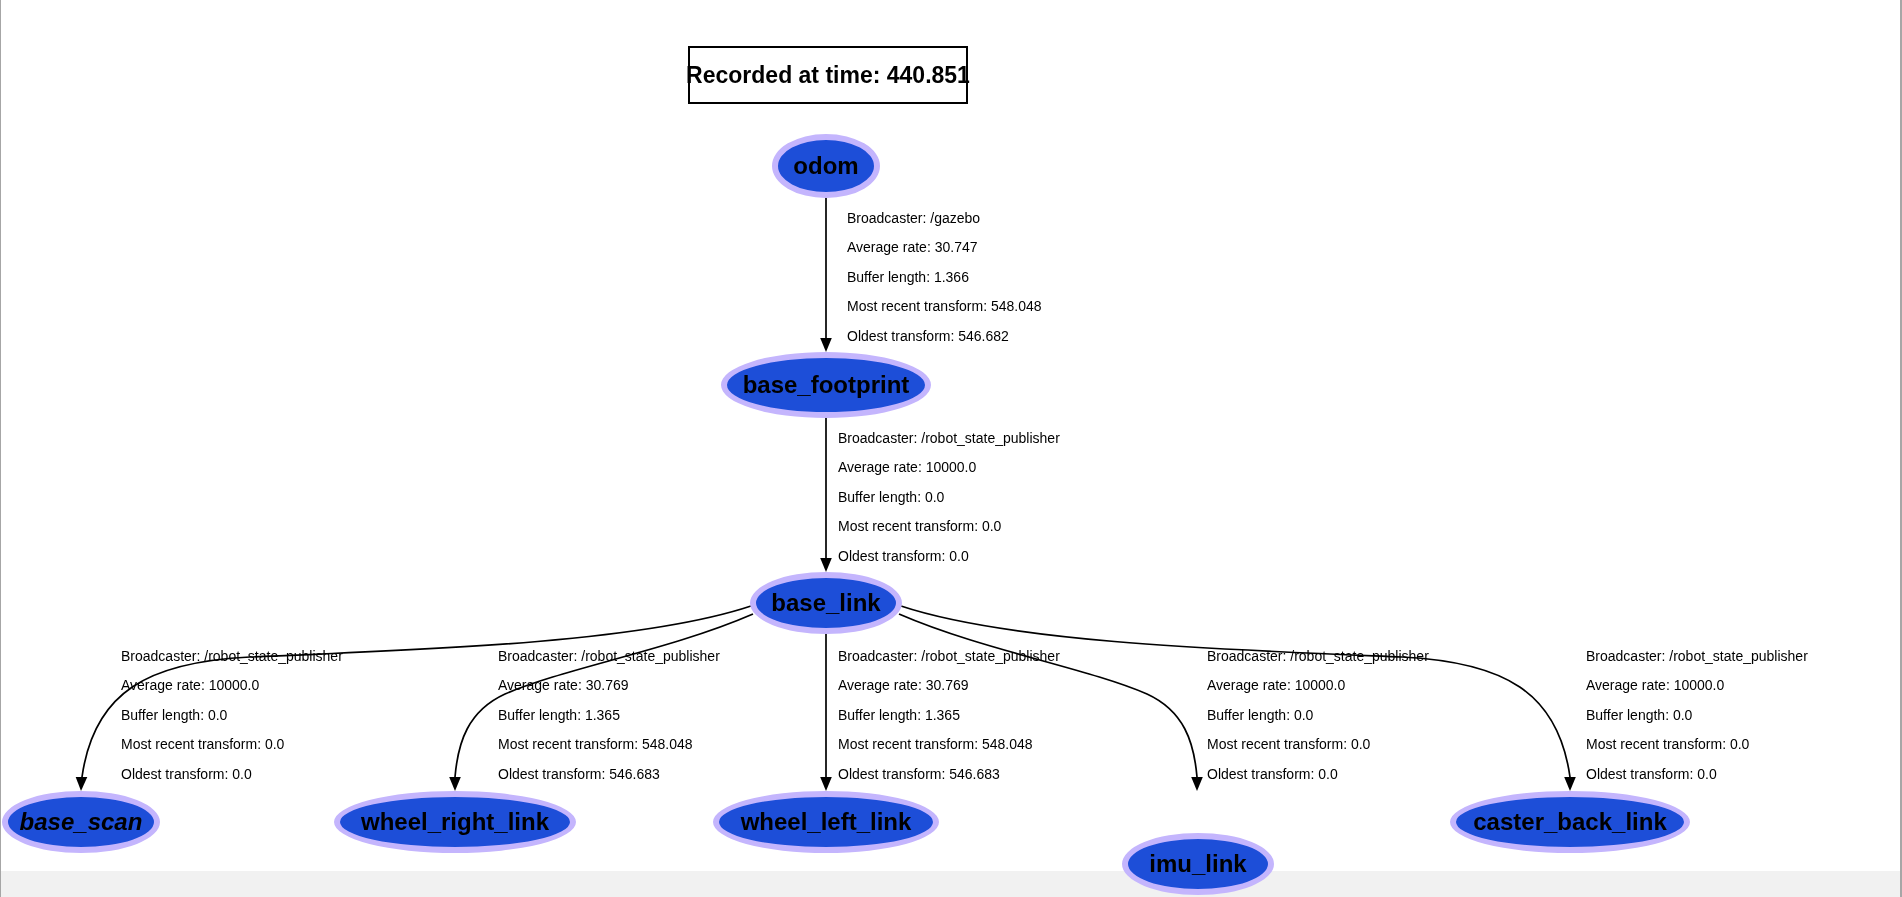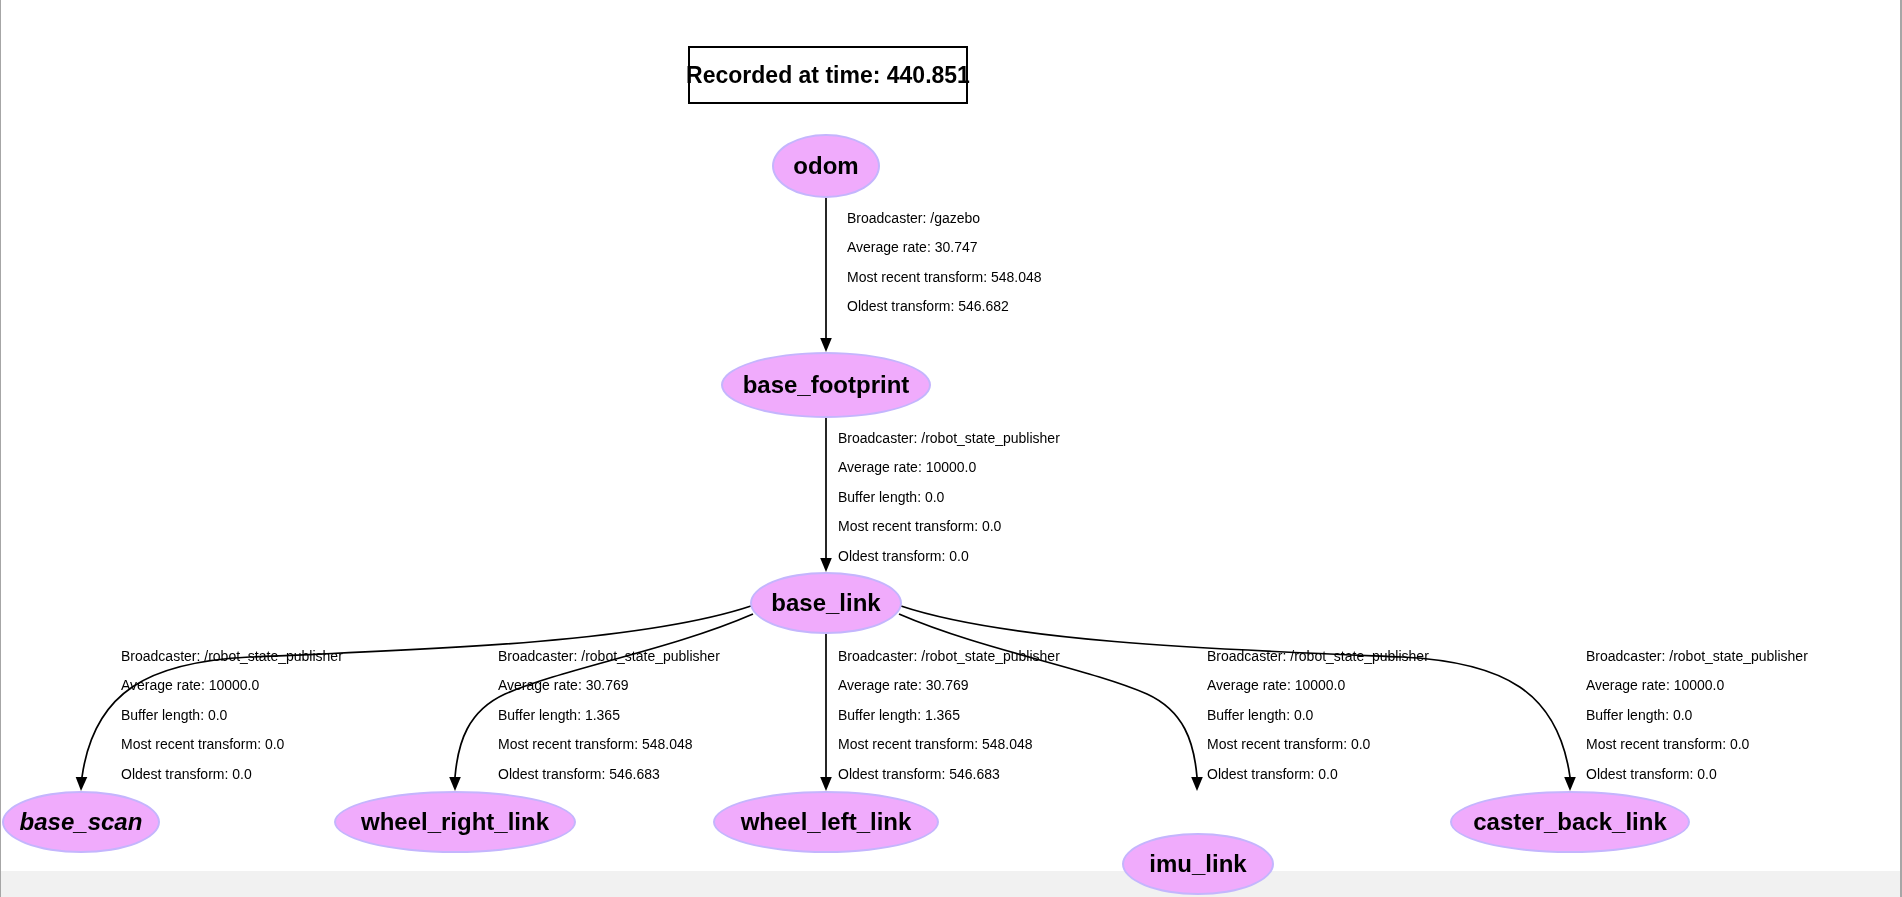--- a/index.html
+++ b/index.html
@@ -7,22 +7,22 @@
     position:relative;
     width:1902px;height:897px;
     background:#ffffff;
     overflow:hidden;
     font-family:"Liberation Sans","DejaVu Sans",sans-serif;
     color:#000;
   }
   .edge-layer{position:absolute;left:0;top:0;width:1902px;height:897px;z-index:0;}
   .node{
     position:absolute;z-index:2;
-    border:2px solid #c4b5fd;border-radius:50%;
-    background:#f0abfc;
+    border:6px solid #c4b5fd;border-radius:50%;
+    background:#1d4ed8;
     display:flex;align-items:center;justify-content:center;
     box-sizing:border-box;
   }
   .node span{font-size:24px;font-weight:600;white-space:nowrap;}
   .title-box{
     position:absolute;z-index:2;
     border:2px solid #000;background:#fff;
     display:flex;align-items:center;justify-content:center;
     box-sizing:border-box;
   }
@@ -96,20 +96,21 @@
   <div class="node" style="left:1122px;top:833px;width:152px;height:62px;">
     <span>imu_link</span>
   </div>
   <div class="node" style="left:1450px;top:791px;width:240px;height:62px;">
     <span>caster_back_link</span>
   </div>
 
   <div class="edge-label" style="left:847px;top:204px;">
     <div>Broadcaster: /gazebo</div>
     <div>Average rate: 30.747</div>
+    <div>Buffer length: 1.366</div>
     <div>Most recent transform: 548.048</div>
     <div>Oldest transform: 546.682</div>
   </div>
 
   <div class="edge-label" style="left:838px;top:424px;">
     <div>Broadcaster: /robot_state_publisher</div>
     <div>Average rate: 10000.0</div>
     <div>Buffer length: 0.0</div>
     <div>Most recent transform: 0.0</div>
     <div>Oldest transform: 0.0</div>

